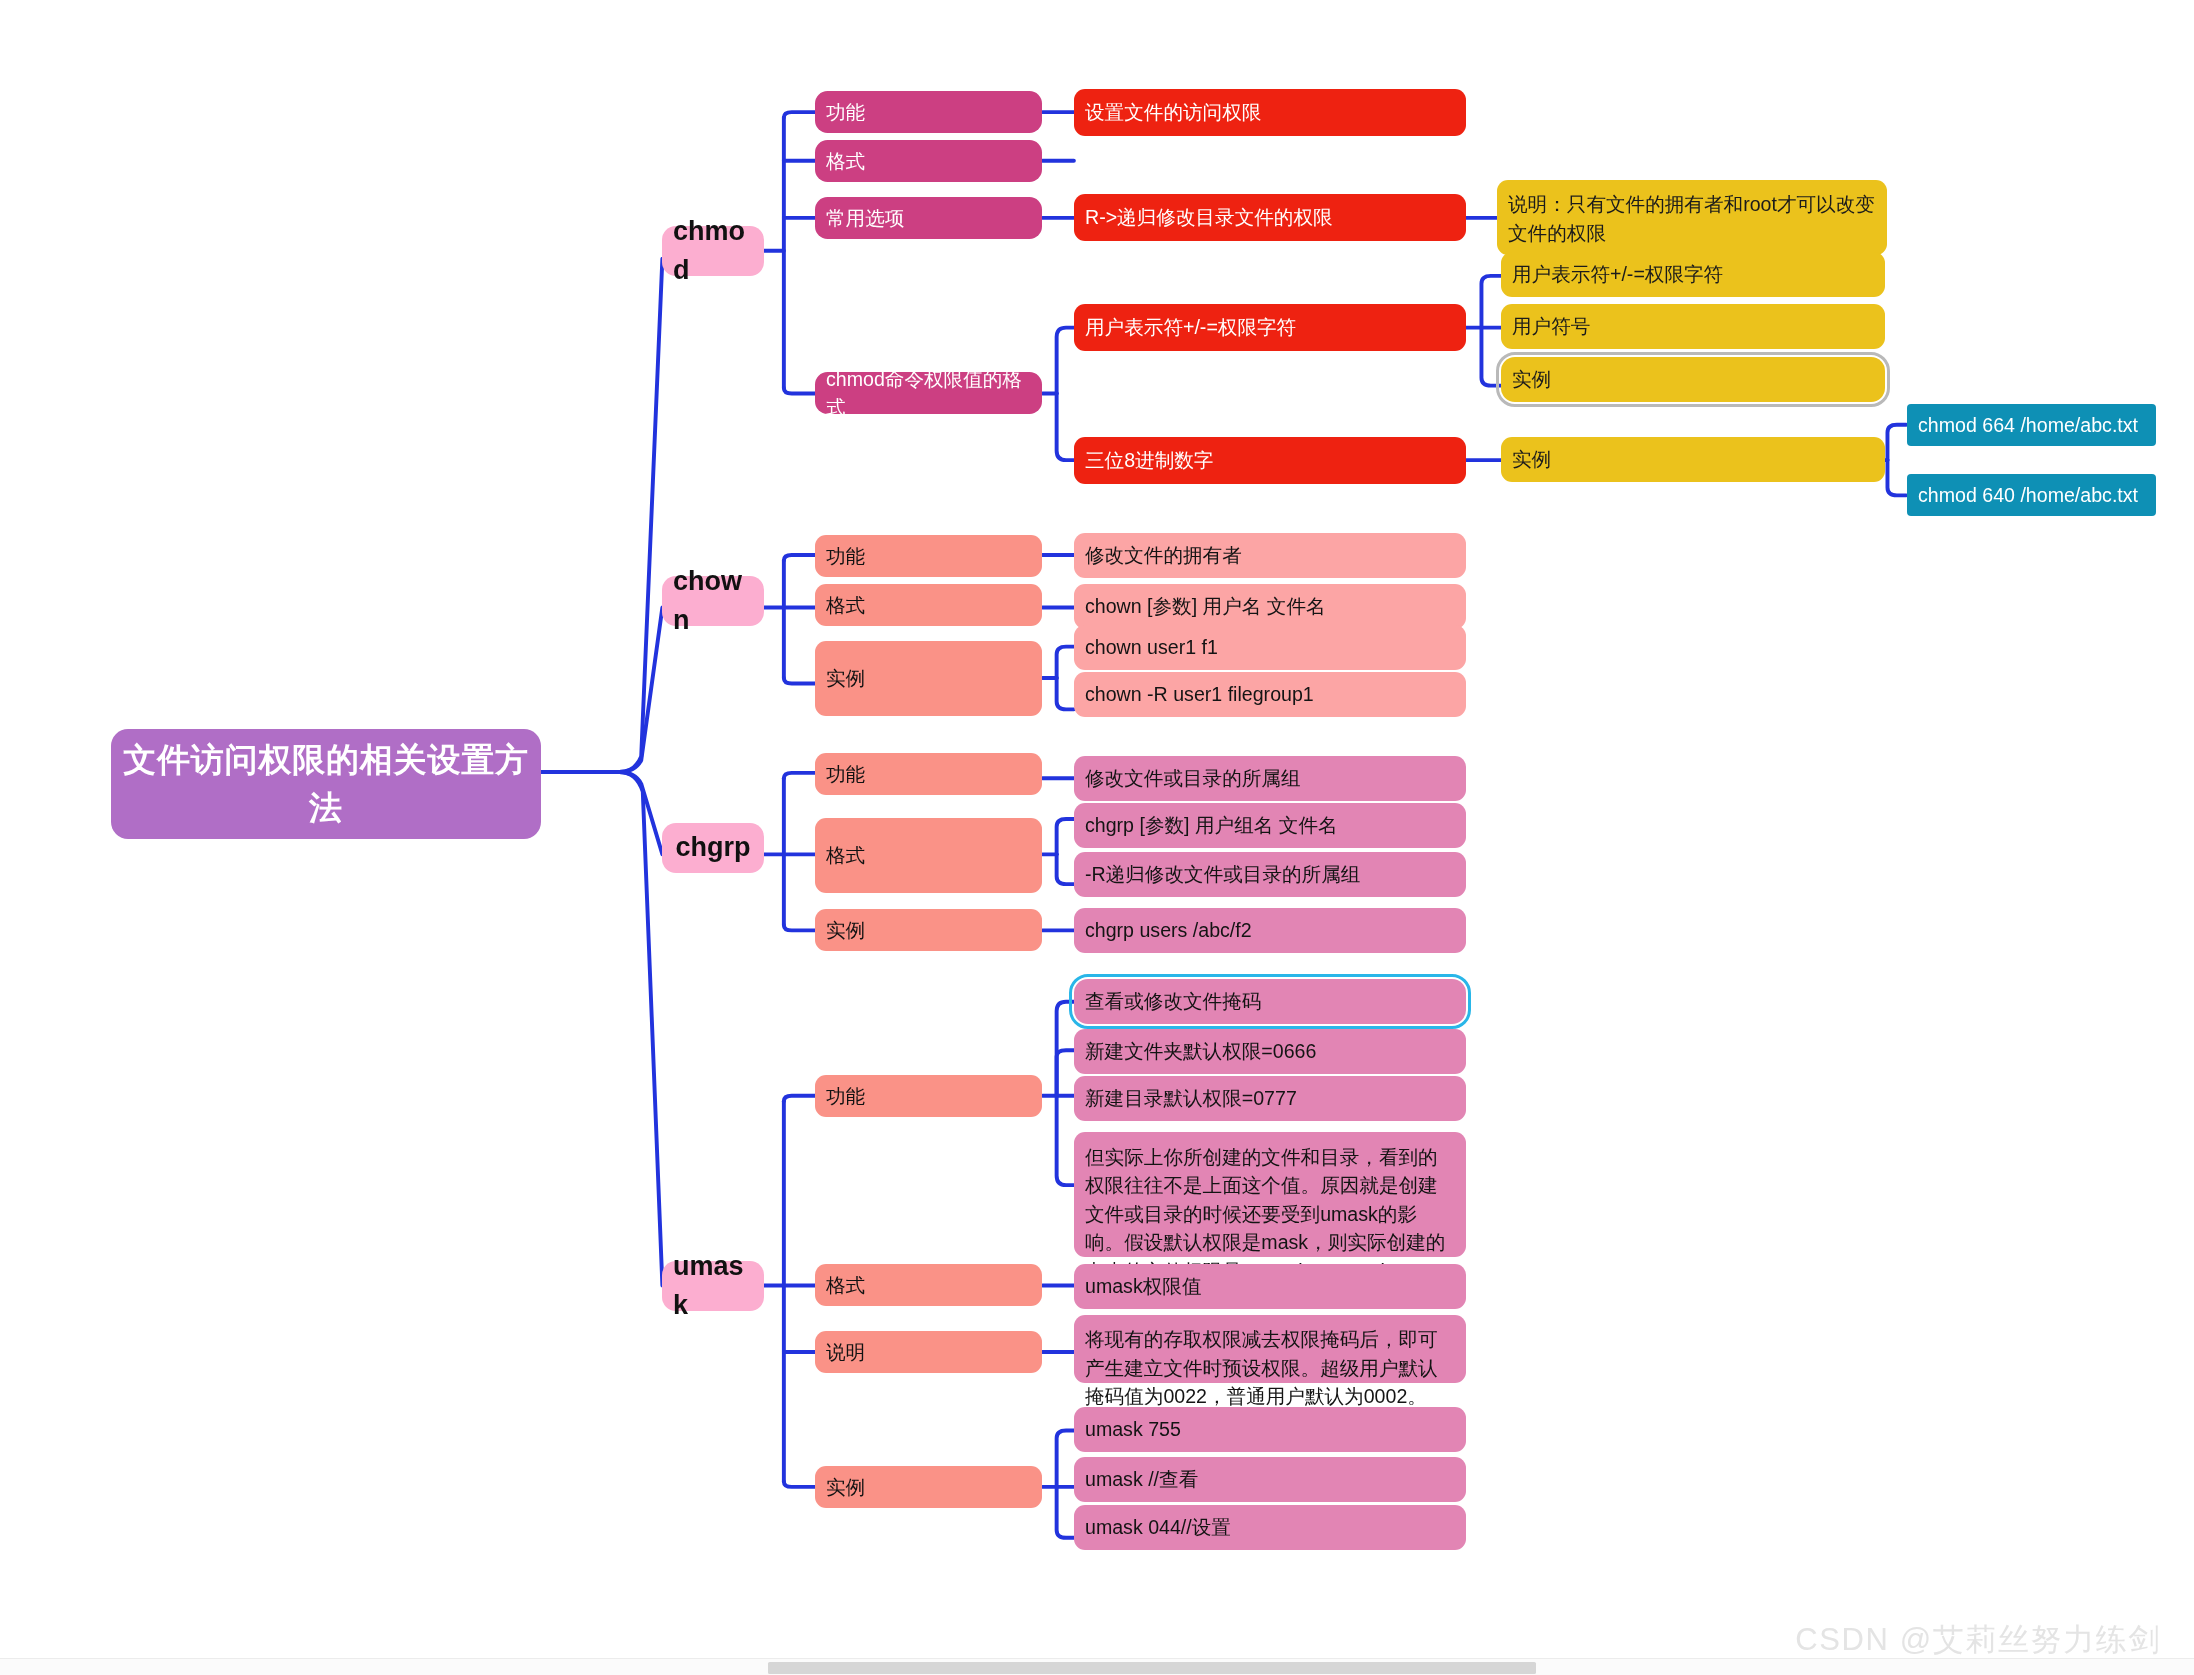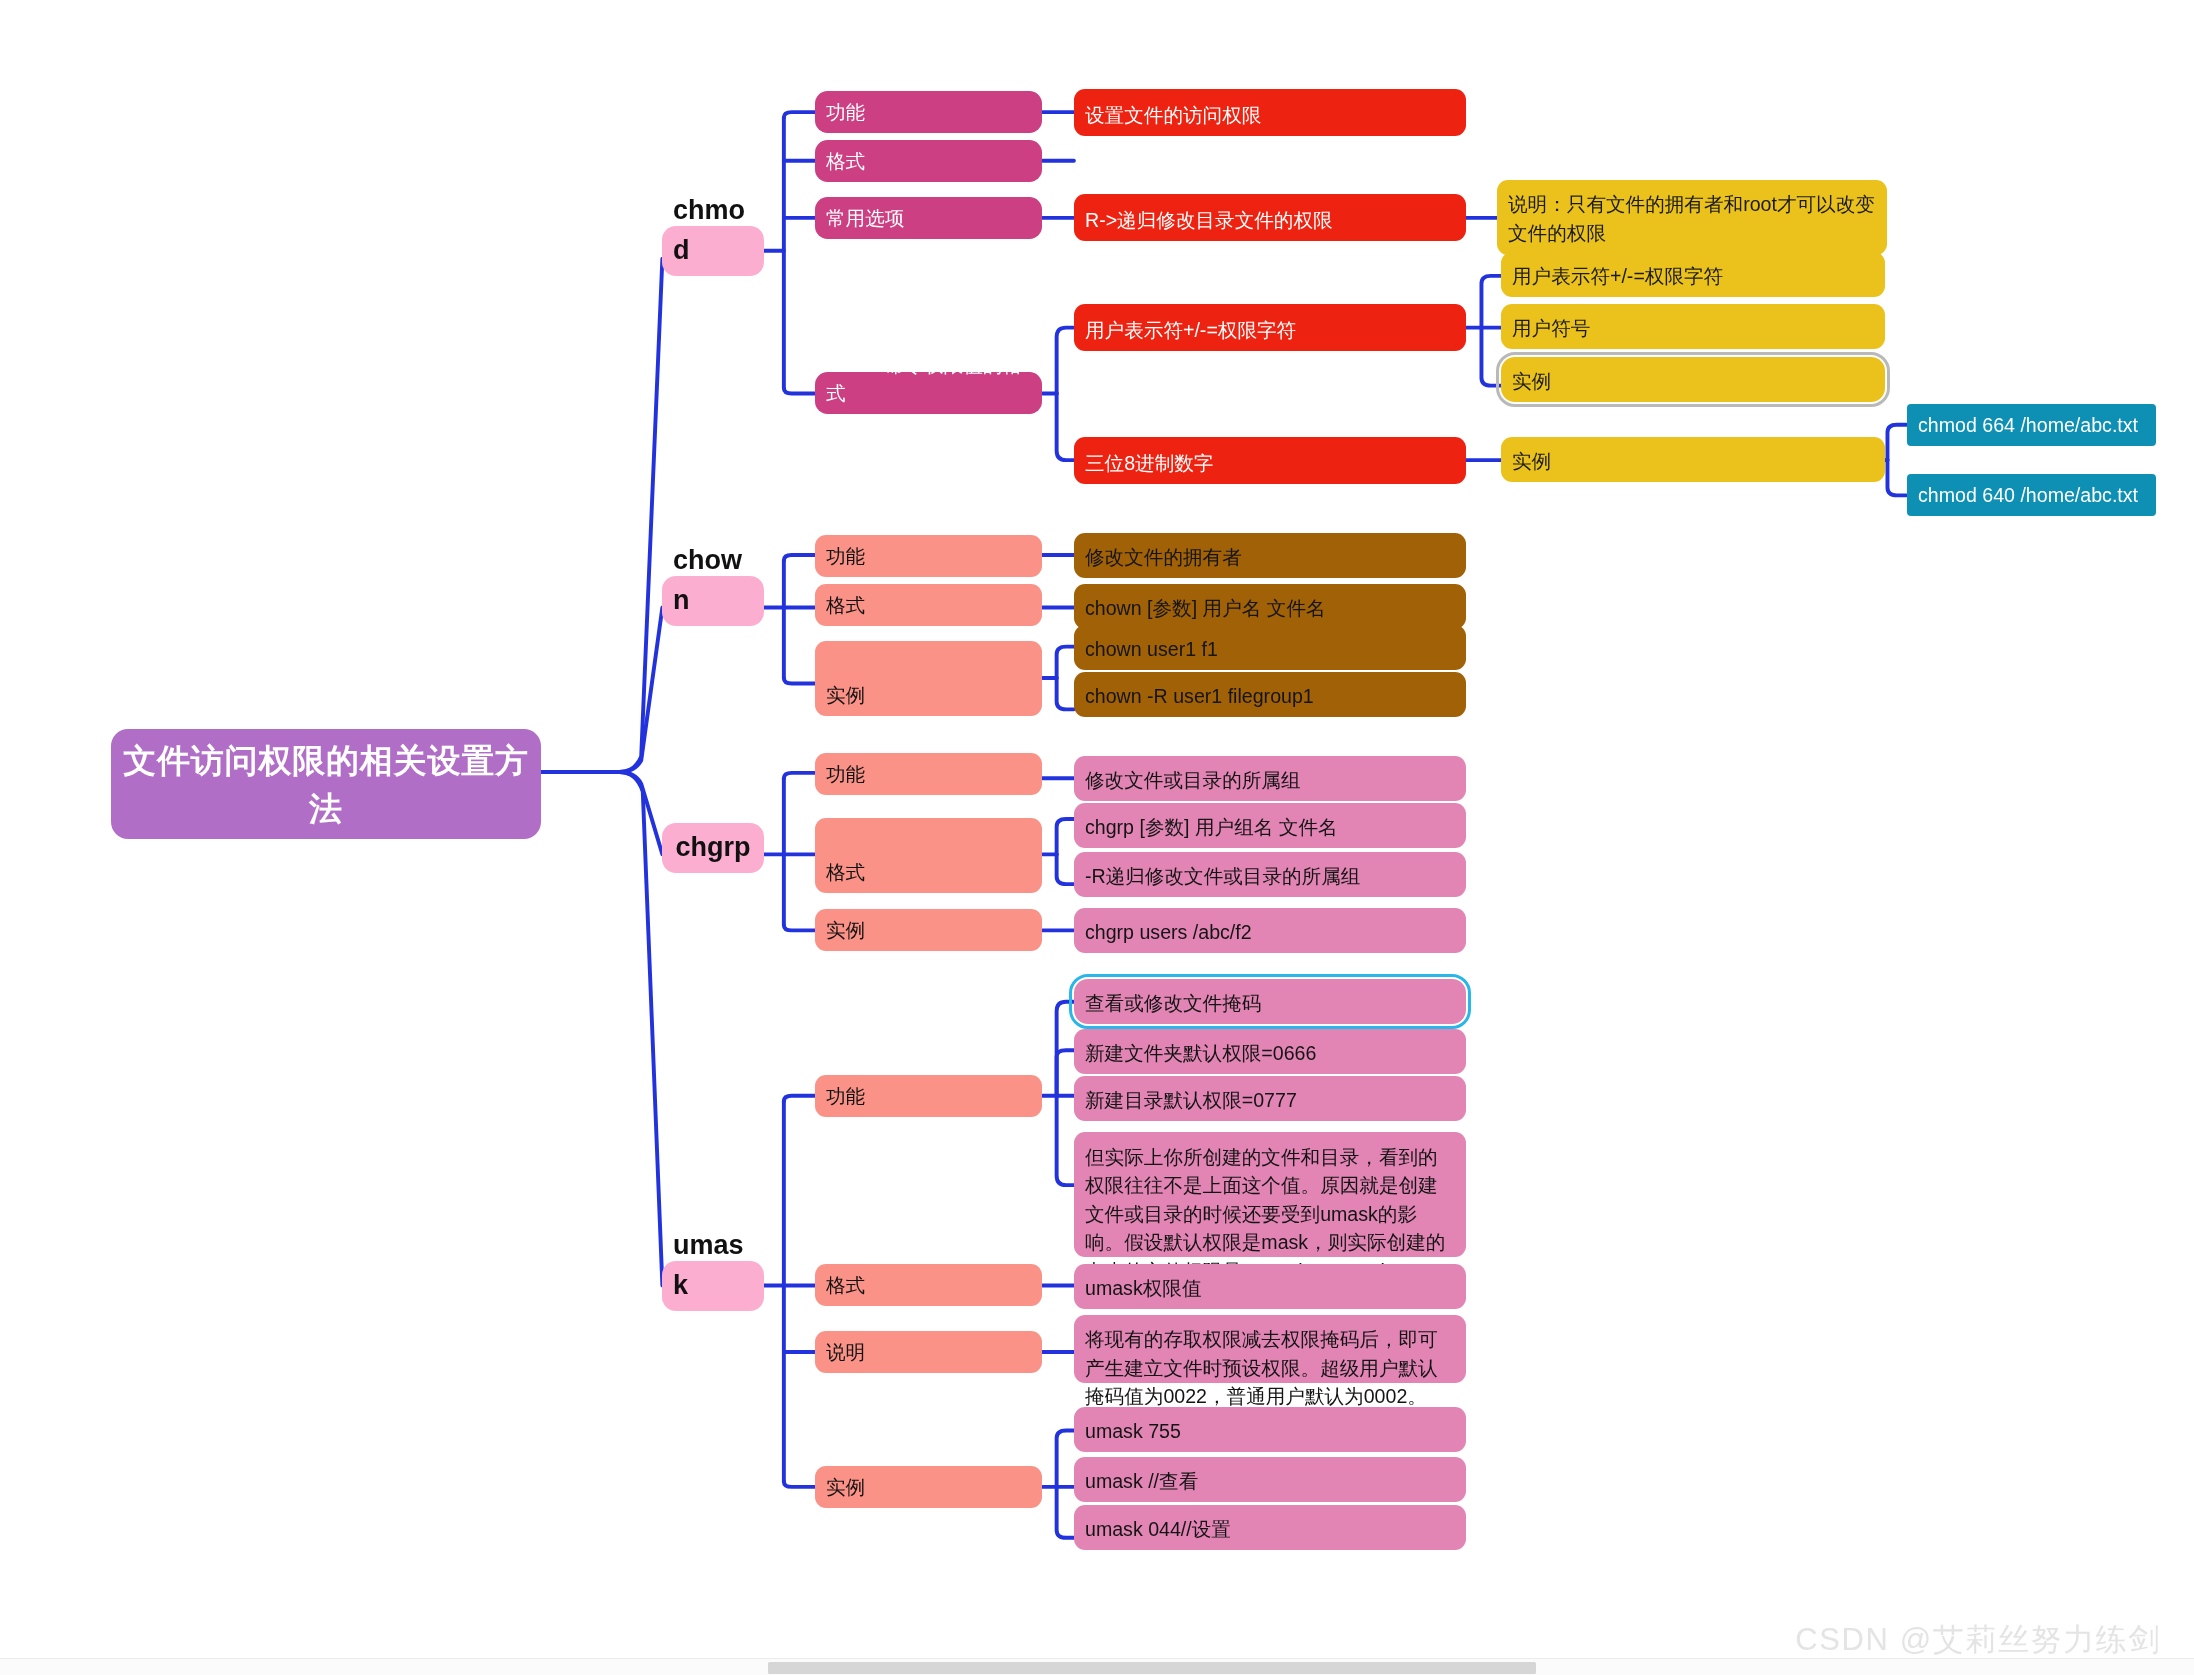--- a/index.html
+++ b/index.html
@@ -21,21 +21,21 @@
     position: absolute;
     left: 0; top: 0;
     width: 2194px;
     height: 1675px;
     pointer-events: none;
   }
   .node {
     position: absolute;
     box-sizing: border-box;
     display: flex;
-    align-items: flex-end;
+    align-items: center;
     border-radius: 11px;
     padding: 6.3px 11px;
     line-height: 1.45;
     white-space: pre-wrap;
     word-break: break-word;
   }
   
   .n-root {
     background: #b06ec6;
     color: #ffffff;
@@ -86,21 +86,21 @@
   }
   
   .n-salmon {
     background: #fa9287;
     color: #121212;
     font-size: 19.6px;
     border-radius: 11px;
   }
   
   .n-pinklight {
-    background: #a16207;
+    background: #fca5a5;
     color: #141414;
     font-size: 19.6px;
     border-radius: 11px;
   }
   
   .n-pinkmed {
     background: #e285b4;
     color: #141414;
     font-size: 19.6px;
     border-radius: 11px;

